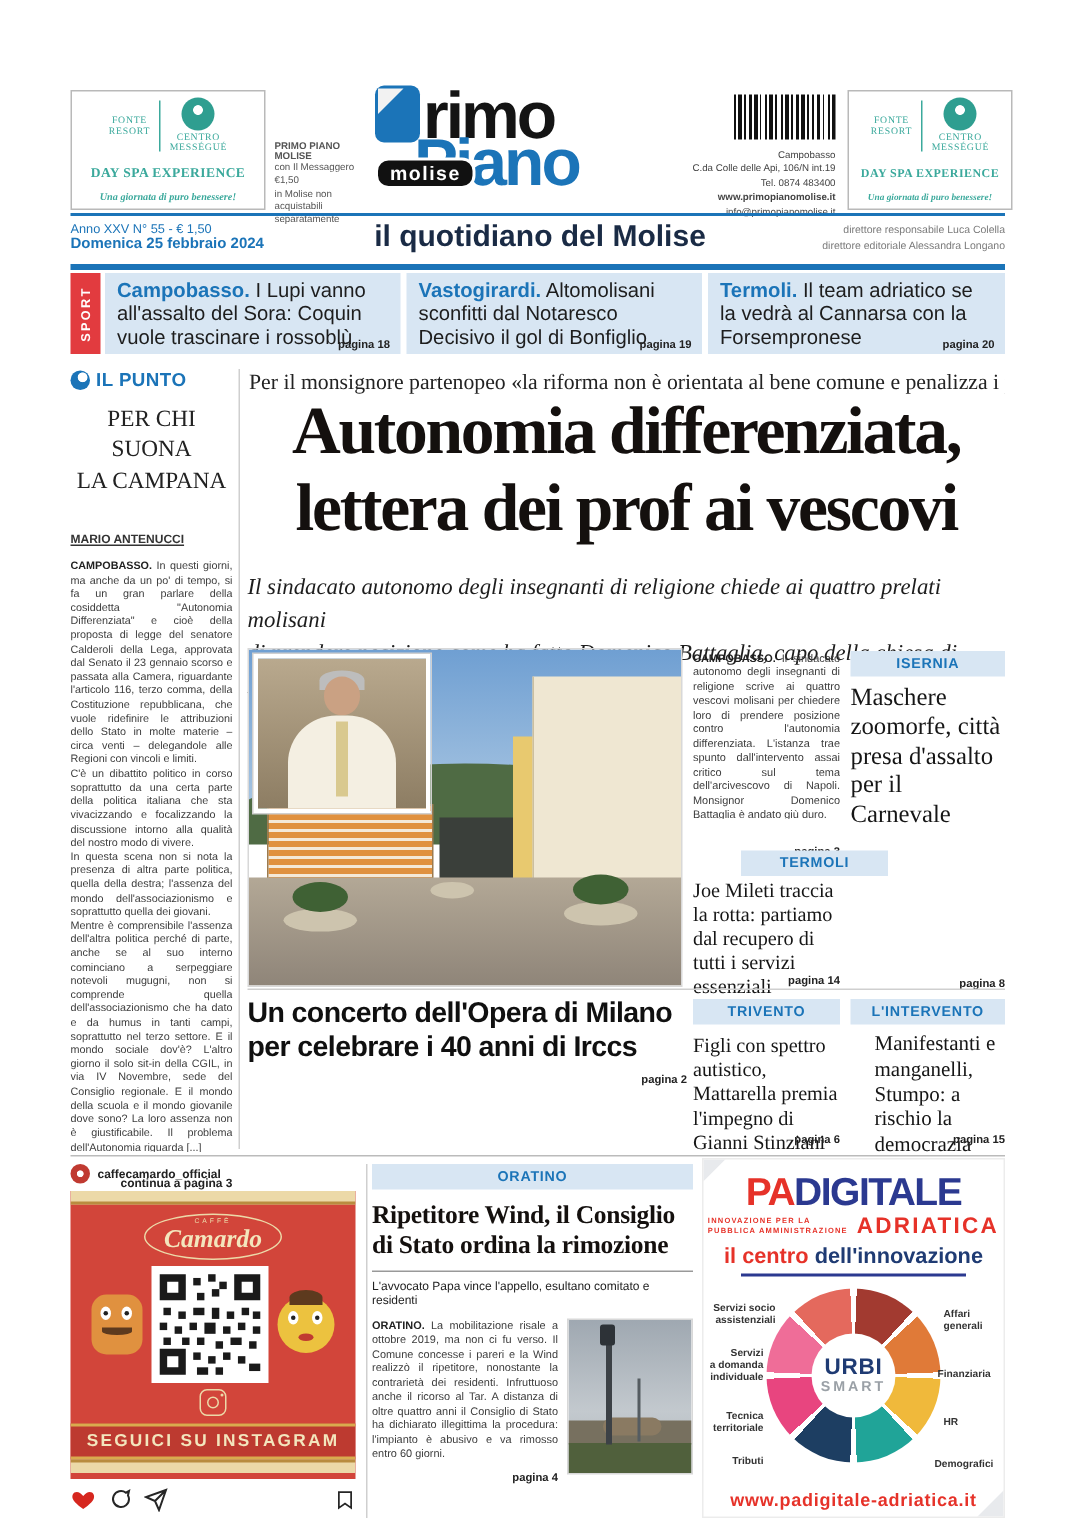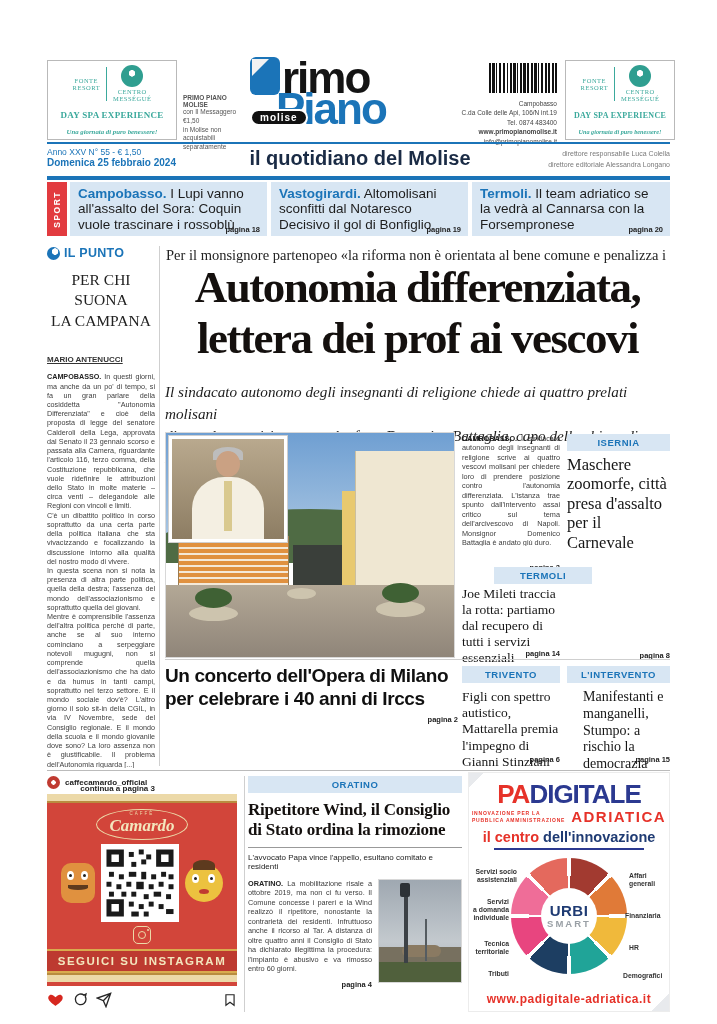--- a/index.html
+++ b/index.html
@@ -22,21 +22,21 @@
   .mess-circle{width:22px;height:22px;border-radius:50%;
       background:radial-gradient(circle at 50% 38%, #ffffff 0 3px, #2f9e90 3.5px 11px);}
   .spa-title{font-family:"Liberation Serif",serif;font-weight:bold;font-size:9px;letter-spacing:.3px;}
   .spa-sub{font-family:"Liberation Serif",serif;font-weight:bold;font-style:italic;font-size:6.8px;}
   
   .logo-row1{display:flex;align-items:flex-end;gap:2px;}
   .fold{width:30px;height:38px;background:#1b74b8;border-radius:6px;position:relative;}
   .fold::after{content:"";position:absolute;left:2px;top:2px;width:0;height:0;
       border-top:17px solid #f2f2f2;border-right:17px solid transparent;}
   .logo-word{font-weight:bold;letter-spacing:-2px;line-height:.8;}
-  .badge-molise{background:#111;color:#fff;font-size:10px;font-weight:bold;
+  .badge-molise{background:#111;color:#fff;font-size:13px;font-weight:bold;
       border:2px solid #fff;border-radius:9px;padding:1px 8px;letter-spacing:1px;}
   .barcode{background:repeating-linear-gradient(90deg,#111 0 1.5px,#fff 1.5px 3px,#111 3px 5.5px,#fff 5.5px 7px,#111 7px 8px,#fff 8px 10.5px);}
   .contact{font-size:6.5px;color:#444;text-align:right;line-height:1.45;}
   .directors{font-size:7px;color:#7a7a7a;text-align:right;line-height:1.5;}
   
   .sport-tab{background:#e23b3f;color:#fff;display:flex;align-items:center;justify-content:center;}
   .sport-tab span{writing-mode:vertical-rl;transform:rotate(180deg);font-size:8.5px;font-weight:bold;letter-spacing:1.5px;}
   .sport-panel{background:#d8e6f3;padding:4px 8px;box-sizing:border-box;font-size:13.5px;line-height:1.13;color:#1d1d1d;}
   .sport-panel b{color:#1b74b8;}
   .sport-panel .pagina{position:absolute;right:7px;bottom:2px;}

